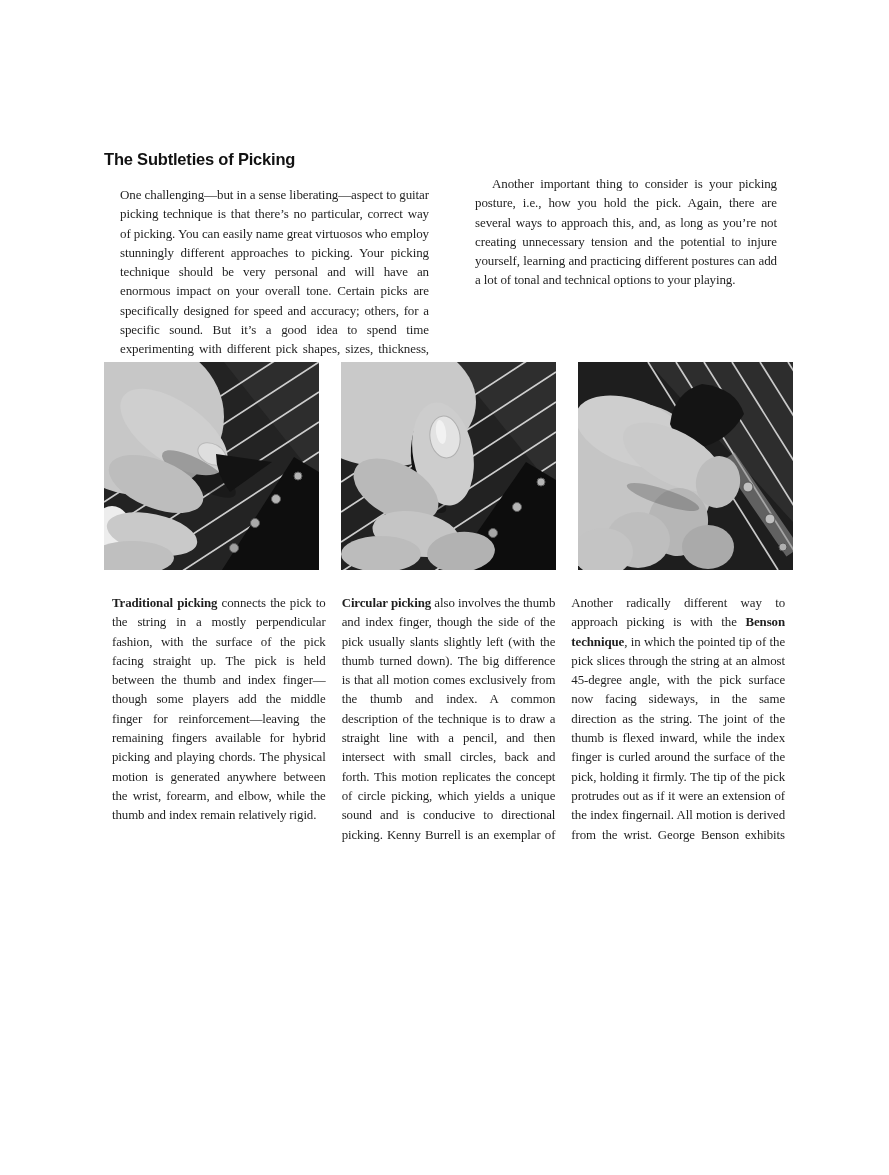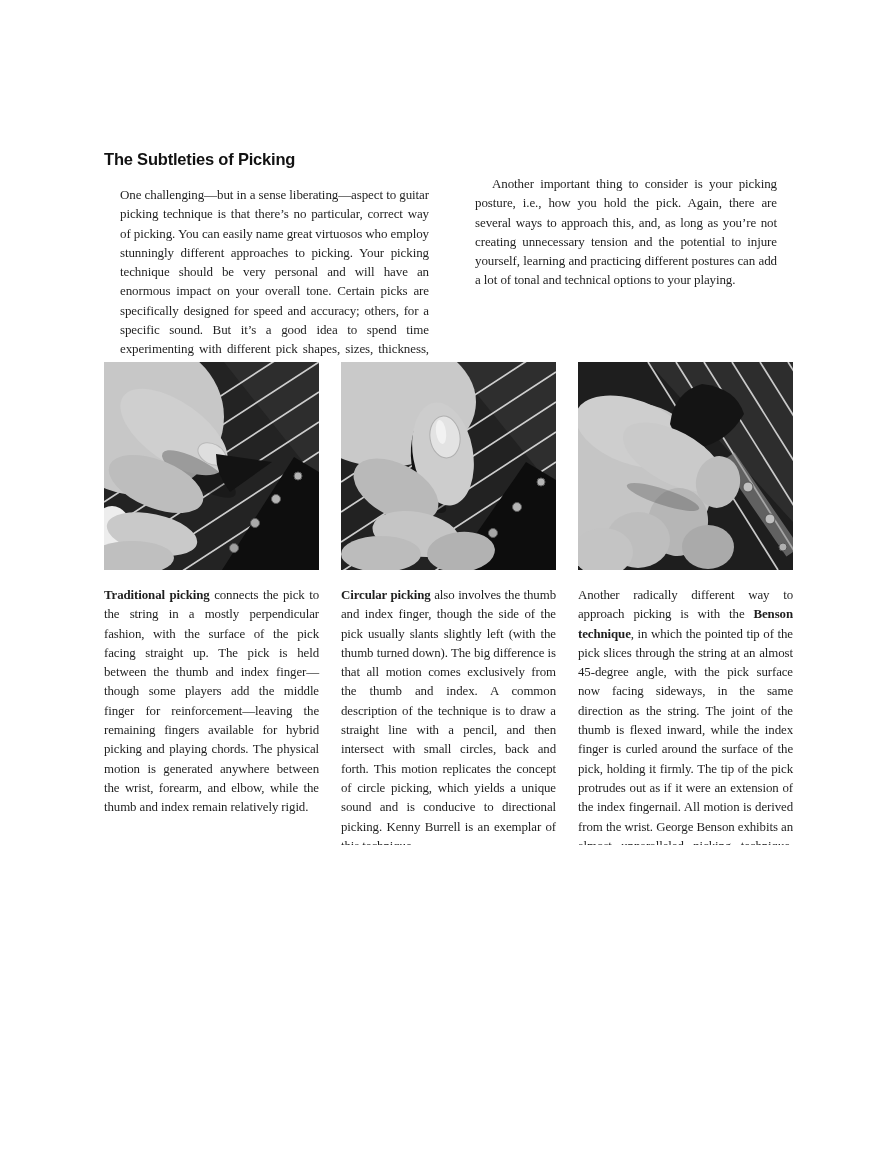--- a/index.html
+++ b/index.html
@@ -63,21 +63,21 @@
   
   .caption-row {
     position: absolute;
     left: 104px;
     top: 586px;
     width: 689px;
     display: flex;
     justify-content: space-between;
   }
   .caption {
-    margin: 0;
+    margin: 8px;
     width: 215px;
     font-size: 12.9px;
     line-height: 19.3px;
     letter-spacing: -0.1px;
     text-align: justify;
   }
   .caption b { font-weight: bold; }
 
   
   .footer {

